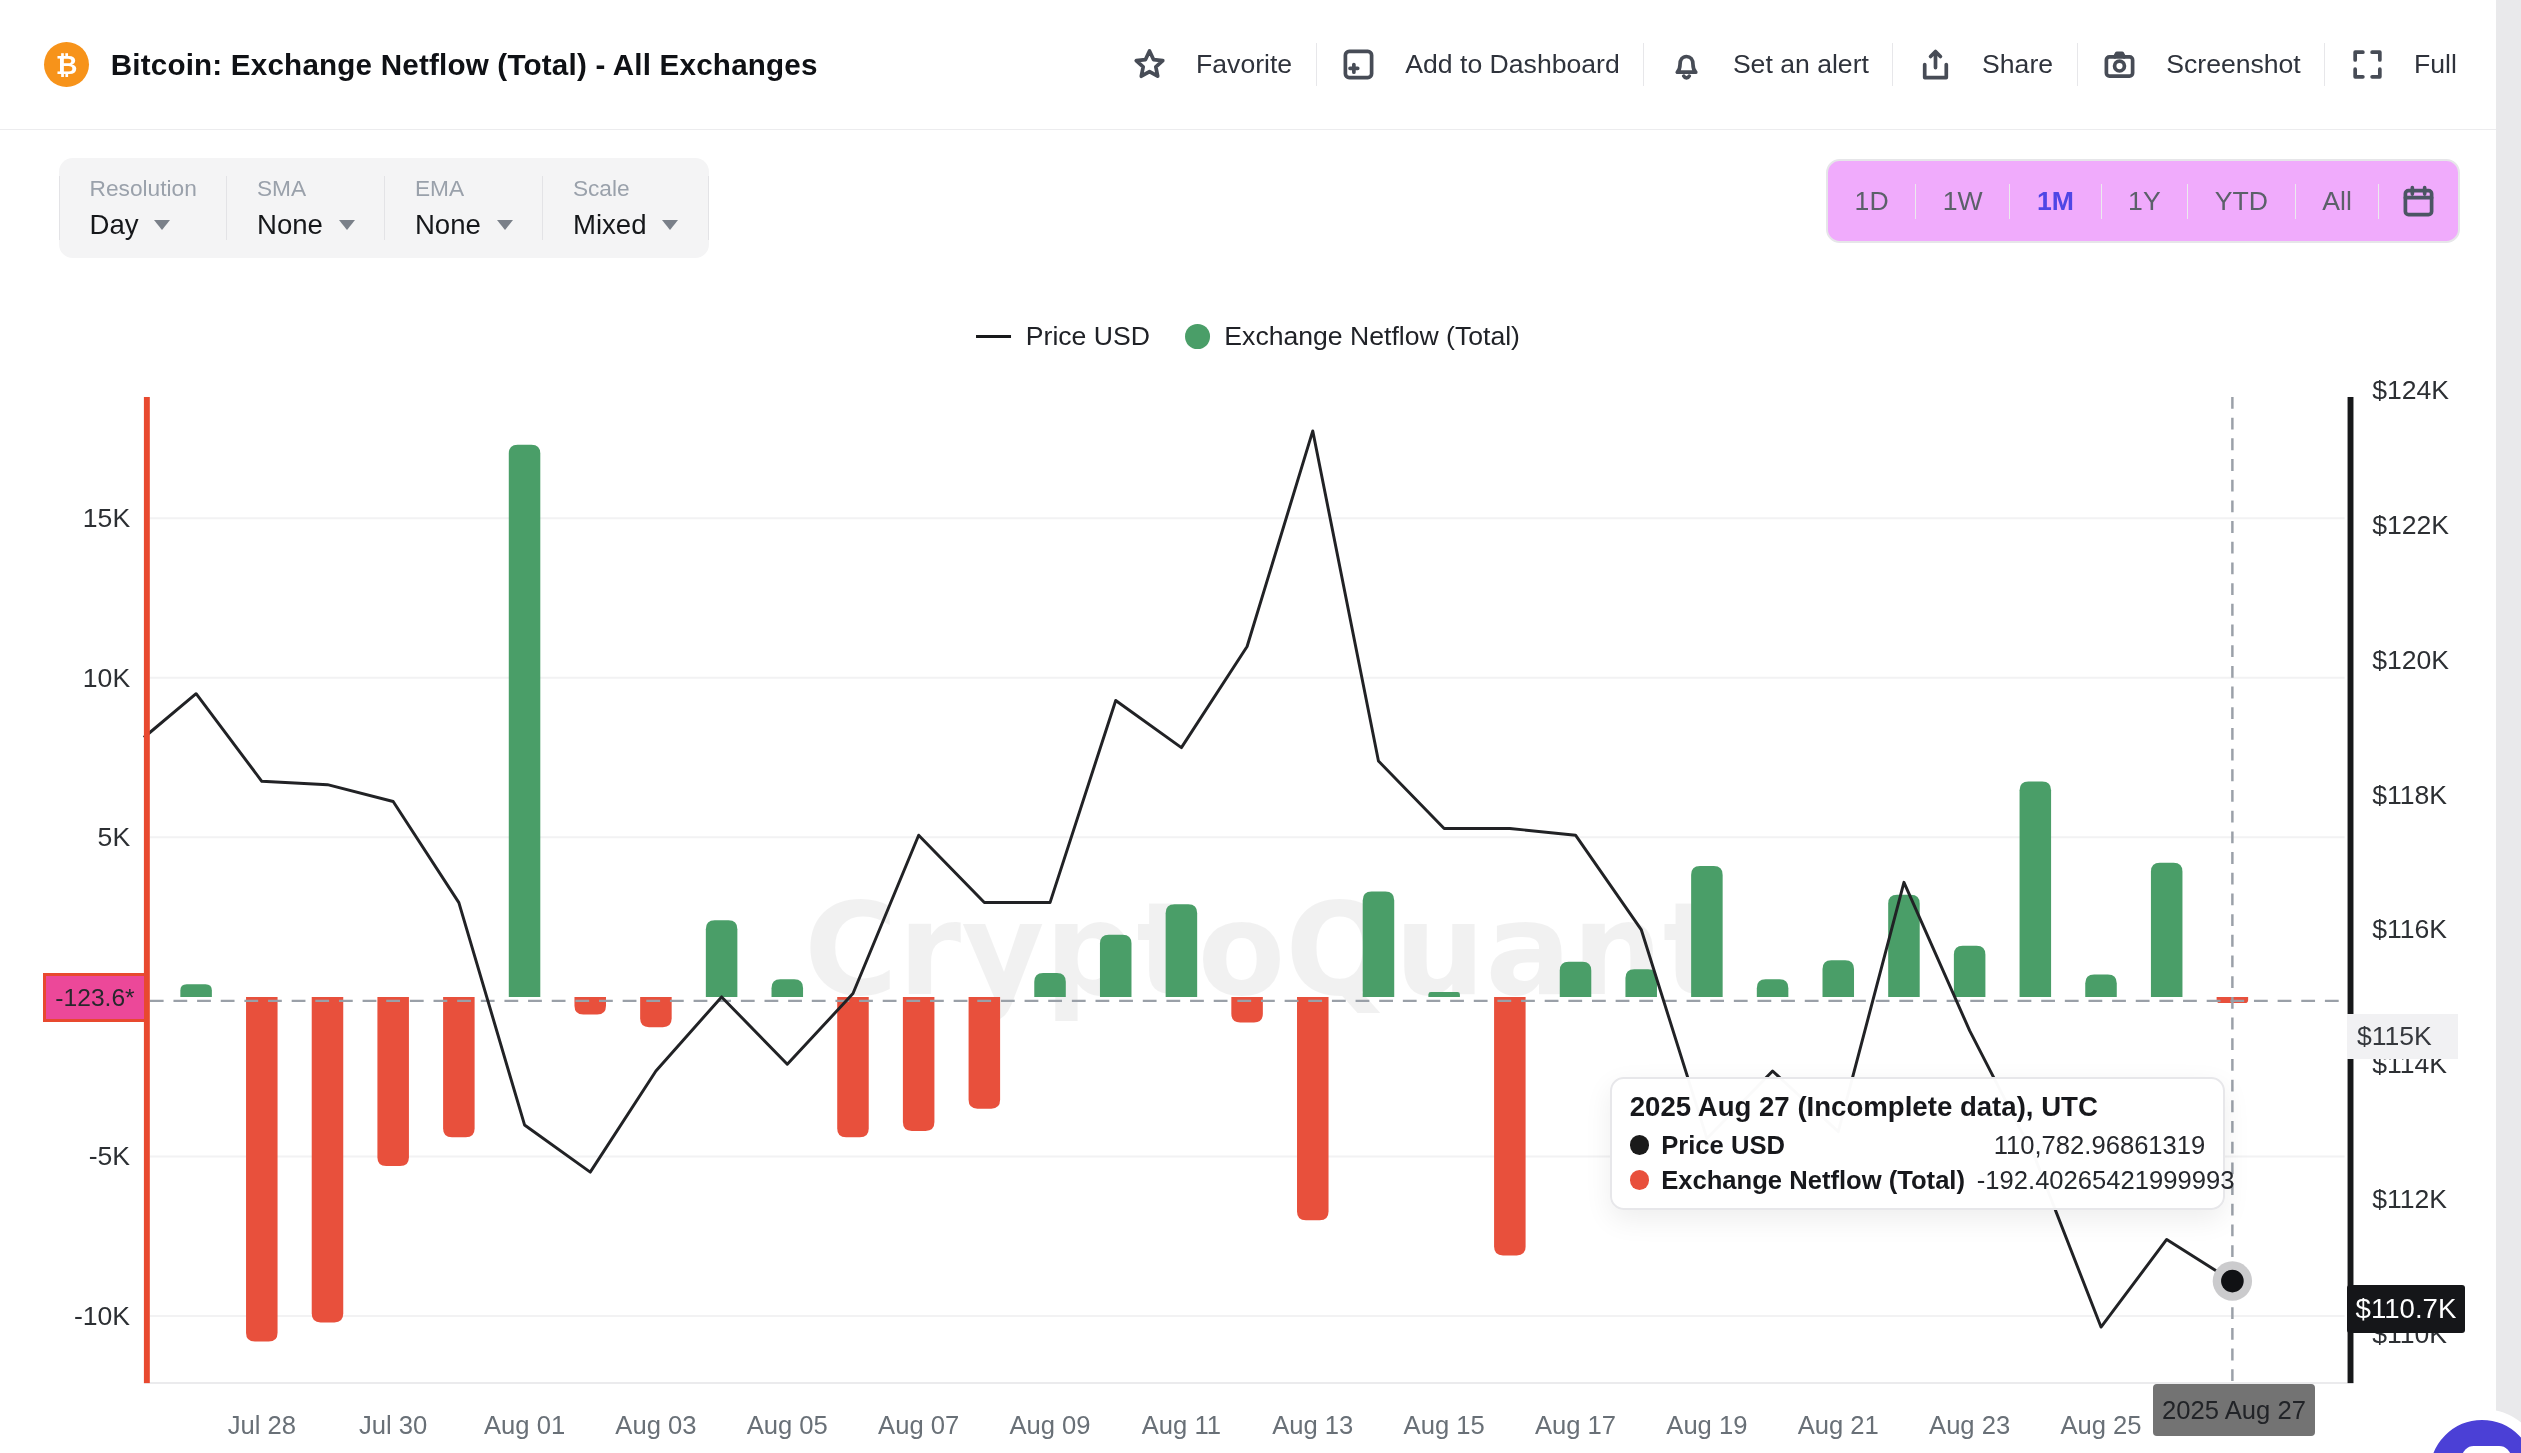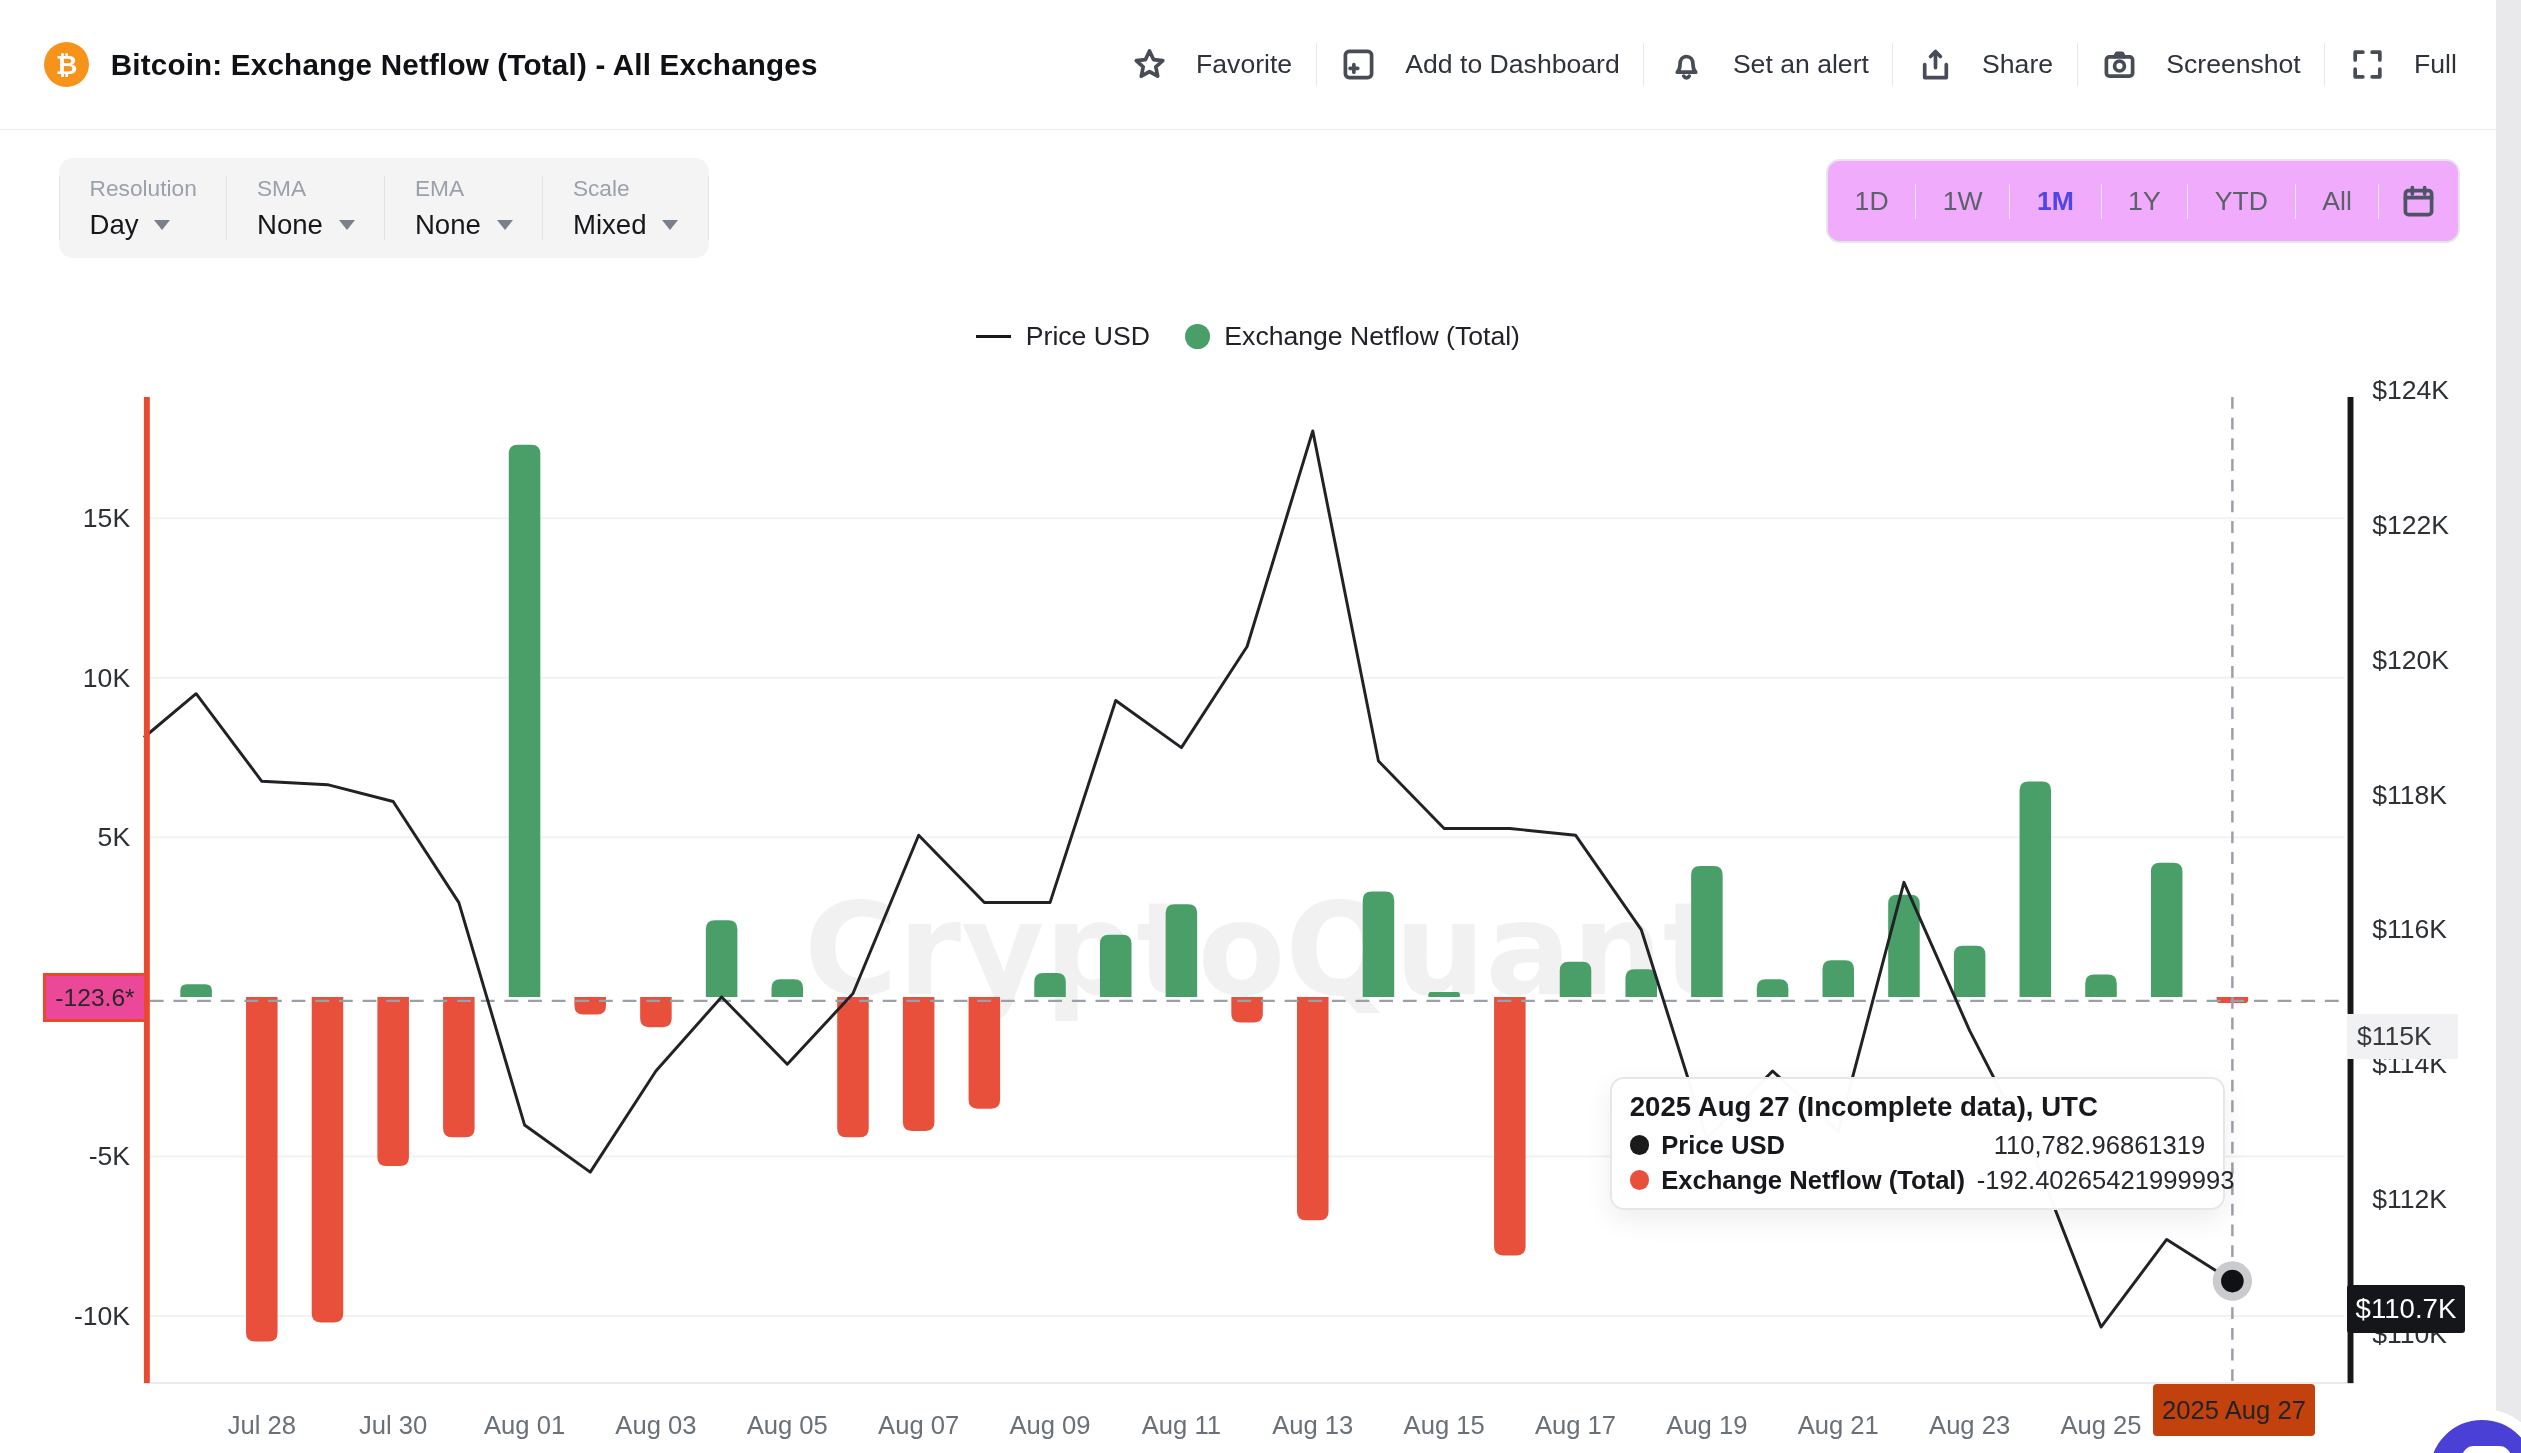--- a/index.html
+++ b/index.html
@@ -35,21 +35,21 @@
   .legend-item{display:flex;align-items:center;gap:14.8px;font-size:26.6px;color:#202227;cursor:pointer;white-space:nowrap;}
   .line-swatch{width:35px;height:3.9px;background:#17181a;}
   .dot-swatch{width:24.6px;height:24.6px;border-radius:50%;background:#4a9e68;}
   
   .watermark{position:absolute;left:1264px;top:949px;transform:translate(-50%,-50%);font-family:"DejaVu Sans",sans-serif;font-size:128px;font-weight:700;color:rgba(0,0,0,0.055);white-space:nowrap;z-index:1;}
   #plot-svg{position:absolute;left:0;top:0;z-index:2;}
   .overlay{position:absolute;z-index:3;}
   .nf-marker{left:43px;top:973px;width:104px;height:49px;background:#ec4899;border:3px solid #e8492f;box-sizing:border-box;display:flex;align-items:center;justify-content:center;font-size:24.6px;color:#26282c;}
   .price-cross{left:2347px;top:974px;width:111px;height:45px;background:#f1f1f3;display:flex;align-items:center;padding-left:9.9px;font-size:26.6px;color:#35383d;box-sizing:border-box;margin-top:40px;}
   .price-current{left:2347px;top:1257px;width:118px;height:48px;background:#151619;border-radius:3px;color:#fff;display:flex;align-items:center;justify-content:center;font-size:27.6px;margin-top:28px;}
-  .date-current{left:2153px;top:1384px;width:162px;height:52px;background:#c2410c;border-radius:3.9px;display:flex;align-items:center;justify-content:center;font-size:25.6px;color:#212327;}
+  .date-current{left:2153px;top:1384px;width:162px;height:52px;background:#737373;border-radius:3.9px;display:flex;align-items:center;justify-content:center;font-size:25.6px;color:#212327;}
   
   .tooltip{left:1610px;top:1077px;width:615px;background:rgba(255,255,255,0.98);border:2px solid #e7e7ea;border-radius:13.8px;box-shadow:0 9.9px 27.6px rgba(0,0,0,0.07);box-sizing:border-box;padding:11.8px 17.7px 13.8px 17.7px;}
   .tt-title{text-align:left;font-size:27.6px;font-weight:700;color:#17181c;margin-bottom:7.9px;white-space:nowrap;}
   .tt-row{display:flex;align-items:center;gap:11.8px;font-size:25.6px;margin-top:5.9px;white-space:nowrap;}
   .tt-dot{width:19.7px;height:19.7px;border-radius:50%;flex:none;}
   .tt-label{font-weight:700;color:#17181c;}
   .tt-value{margin-left:auto;color:#26282d;}
   
   .scroll-strip{position:absolute;right:0;top:0;width:25.6px;height:1454px;background:#e9e9eb;z-index:4;}
   .chat-bubble{position:absolute;left:2419px;top:1409px;width:126px;height:126px;border-radius:50%;background:#4b40d6;border:11.8px solid #fff;box-sizing:border-box;z-index:5;}

